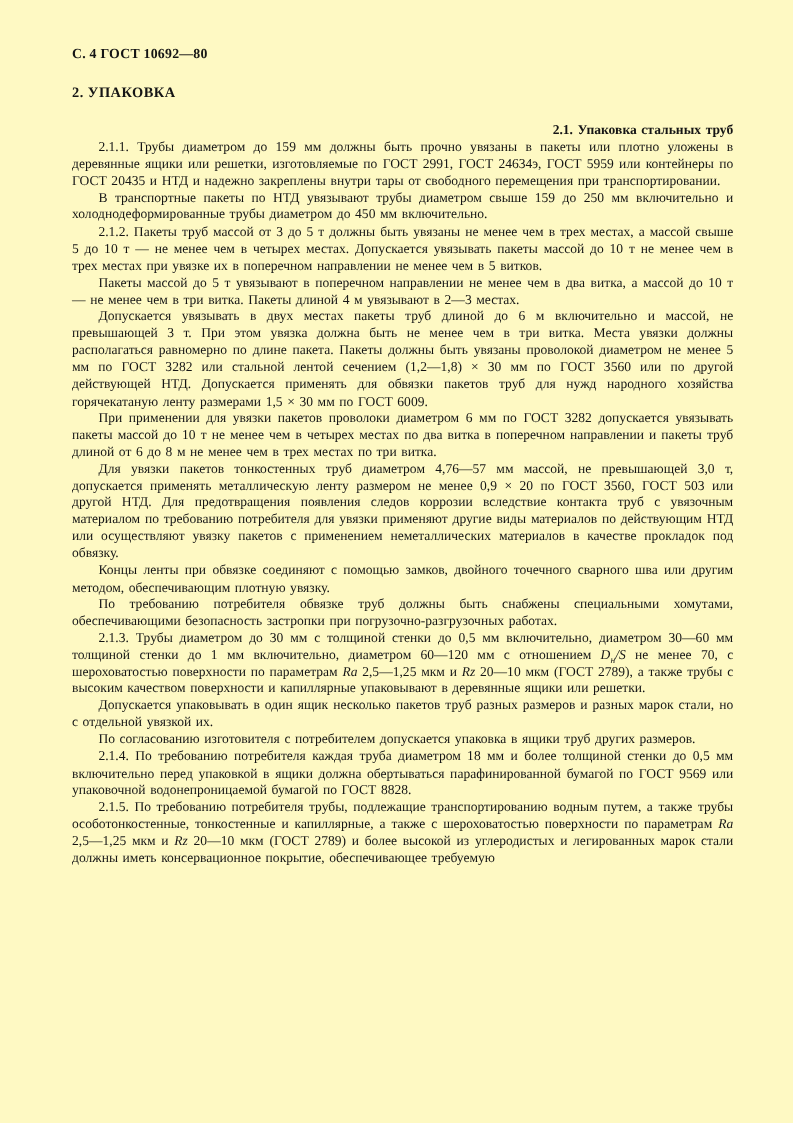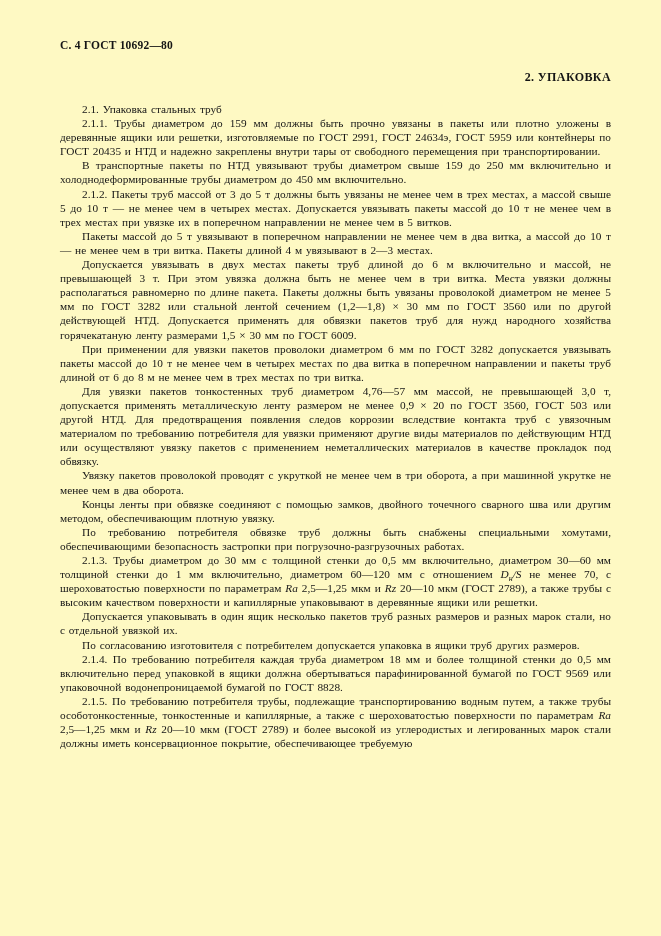--- a/index.html
+++ b/index.html
@@ -18,35 +18,35 @@
   }
   .doc-header {
     font-size: 11.5px;
     font-weight: bold;
     margin: 0 0 19px 0;
     letter-spacing: 0.2px;
   }
   .section-title {
     font-size: 12px;
     font-weight: bold;
-    text-align: right;
+    text-align: left;
     margin: 0 0 17px 0;
     letter-spacing: 0.4px;
   }
   .content p {
     margin: 0;
     font-size: 11.3px;
     line-height: 14.1px;
     text-align: justify;
     text-indent: 22px;
     word-spacing: 1px;
   }
   .content p.p-sub {
-    font-weight: normal;
-    text-align: left;
+    font-weight: bold;
+    text-align: right;
   }
   .content p.p-note {
     font-weight: bold;
   }
   .i { font-style: italic; }
   .content sub {
     font-size: 8px;
     line-height: 0;
   }
 </style>
@@ -58,21 +58,20 @@
   <p class="section-title">2. УПАКОВКА</p>
   <div class="content">
       <p class="p-sub"><span>2.1. Упаковка стальных труб</span></p>
       <p class="p-body"><span>2.1.1. Трубы диаметром до 159 мм должны быть прочно увязаны в пакеты или плотно уложены в деревянные ящики или решетки, изготовляемые по ГОСТ 2991, ГОСТ 24634э, ГОСТ 5959 или контейнеры по ГОСТ 20435 и НТД и надежно закреплены внутри тары от свободного перемещения при транспортировании.</span></p>
       <p class="p-body"><span>В транспортные пакеты по НТД увязывают трубы диаметром свыше 159 до 250 мм включительно и холоднодеформированные трубы диаметром до 450 мм включительно.</span></p>
       <p class="p-body"><span>2.1.2. Пакеты труб массой от 3 до 5 т должны быть увязаны не менее чем в трех местах, а массой свыше 5 до 10 т — не менее чем в четырех местах. Допускается увязывать пакеты массой до 10 т не менее чем в трех местах при увязке их в поперечном направлении не менее чем в 5 витков.</span></p>
       <p class="p-body"><span>Пакеты массой до 5 т увязывают в поперечном направлении не менее чем в два витка, а массой до 10 т — не менее чем в три витка. Пакеты длиной 4 м увязывают в 2—3 местах.</span></p>
       <p class="p-body"><span>Допускается увязывать в двух местах пакеты труб длиной до 6 м включительно и массой, не превышающей 3 т. При этом увязка должна быть не менее чем в три витка. Места увязки должны располагаться равномерно по длине пакета. Пакеты должны быть увязаны проволокой диаметром не менее 5 мм по ГОСТ 3282 или стальной лентой сечением (1,2—1,8) × 30 мм по ГОСТ 3560 или по другой действующей НТД. Допускается применять для обвязки пакетов труб для нужд народного хозяйства горячекатаную ленту размерами 1,5 × 30 мм по ГОСТ 6009.</span></p>
       <p class="p-body"><span>При применении для увязки пакетов проволоки диаметром 6 мм по ГОСТ 3282 допускается увязывать пакеты массой до 10 т не менее чем в четырех местах по два витка в поперечном направлении и пакеты труб длиной от 6 до 8 м не менее чем в трех местах по три витка.</span></p>
       <p class="p-body"><span>Для увязки пакетов тонкостенных труб диаметром 4,76—57 мм массой, не превышающей 3,0 т, допускается применять металлическую ленту размером не менее 0,9 × 20 по ГОСТ 3560, ГОСТ  503 или другой НТД. Для предотвращения появления следов коррозии вследствие контакта труб с увязочным материалом по требованию потребителя для увязки применяют другие виды материалов по действующим НТД или осуществляют увязку пакетов с применением неметаллических материалов в качестве прокладок под обвязку.</span></p>
-      <p class="p-body"><span>Увязку пакетов проволокой проводят с укруткой не менее чем в три оборота, а при машинной укрутке не менее чем в два оборота.</span></p>
       <p class="p-body"><span>Концы ленты при обвязке соединяют с помощью замков, двойного точечного сварного шва или другим методом, обеспечивающим плотную увязку.</span></p>
       <p class="p-body"><span>По требованию потребителя обвязке труб должны быть снабжены специальными хомутами, обеспечивающими безопасность застропки при погрузочно-разгрузочных работах.</span></p>
       <p class="p-body"><span>2.1.3. Трубы диаметром до 30 мм с толщиной стенки до 0,5 мм включительно, диаметром 30—60 мм толщиной стенки до 1 мм включительно, диаметром 60—120 мм с отношением </span><span class="i">D</span><sub class="i">н</sub><span class="i">/S</span><span> не менее 70, с шероховатостью поверхности по параметрам </span><span class="i">Ra</span><span> 2,5—1,25 мкм и </span><span class="i">Rz</span><span> 20—10 мкм (ГОСТ 2789), а также трубы с высоким качеством поверхности и капиллярные упаковывают в деревянные ящики или решетки.</span></p>
       <p class="p-body"><span>Допускается упаковывать в один ящик несколько пакетов труб разных размеров и разных марок стали, но с отдельной увязкой их.</span></p>
       <p class="p-body"><span>По согласованию изготовителя с потребителем допускается упаковка в ящики труб других размеров.</span></p>
       <p class="p-body"><span>2.1.4. По требованию потребителя каждая труба диаметром 18 мм и более толщиной стенки до 0,5 мм включительно перед упаковкой в ящики должна обертываться парафинированной бумагой по ГОСТ 9569 или упаковочной водонепроницаемой бумагой по ГОСТ 8828.</span></p>
       <p class="p-body"><span>2.1.5. По требованию потребителя трубы, подлежащие транспортированию водным путем, а также трубы особотонкостенные, тонкостенные и капиллярные, а также с шероховатостью поверхности по параметрам </span><span class="i">Ra</span><span> 2,5—1,25 мкм и </span><span class="i">Rz</span><span> 20—10 мкм (ГОСТ 2789) и более высокой из углеродистых и легированных марок стали должны иметь консервационное покрытие, обеспечивающее требуемую</span></p>
     </div>
 </div>
 

